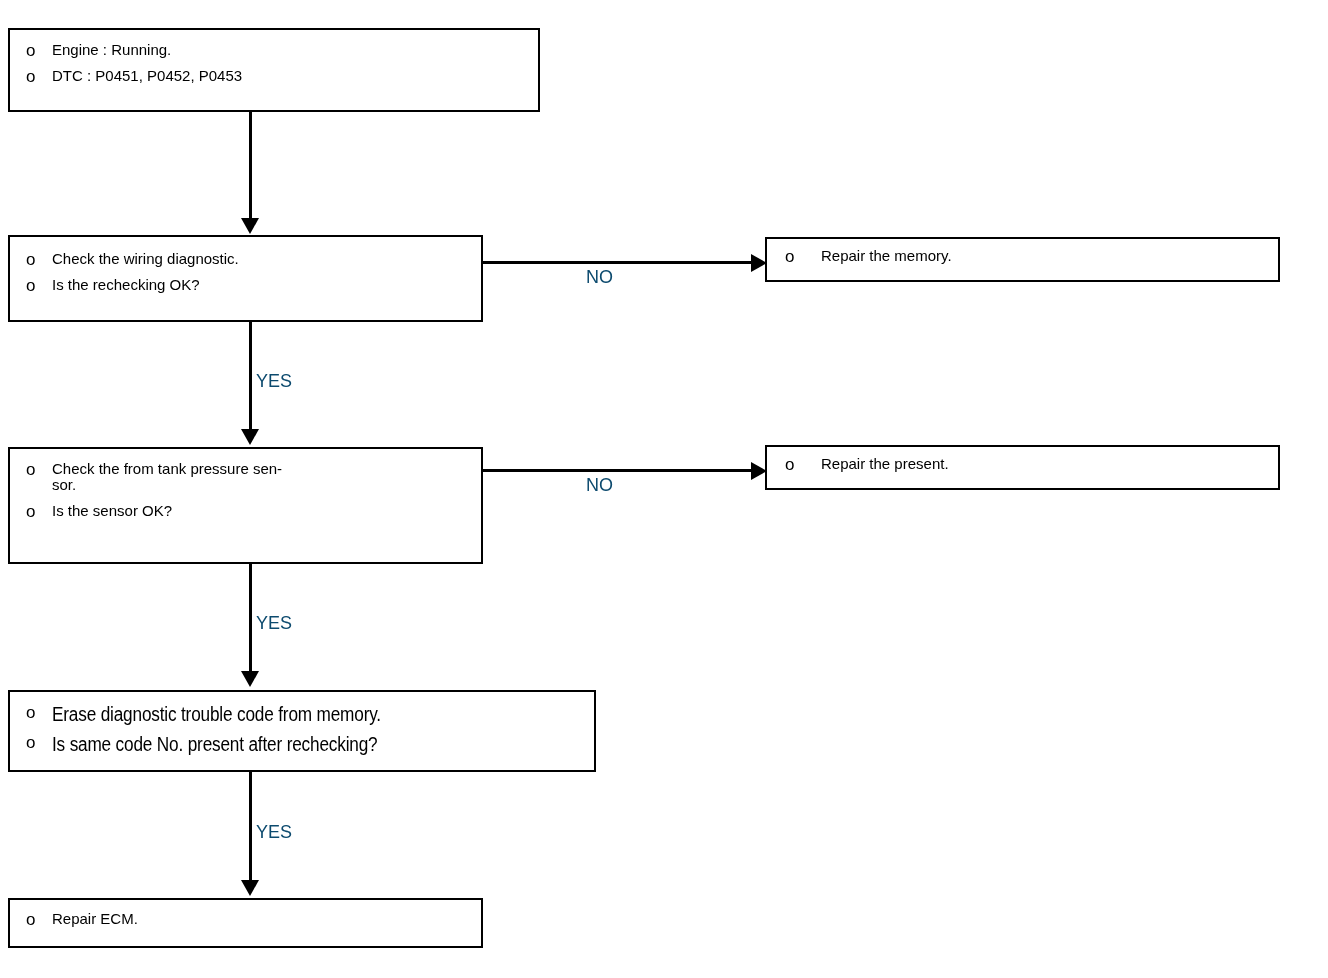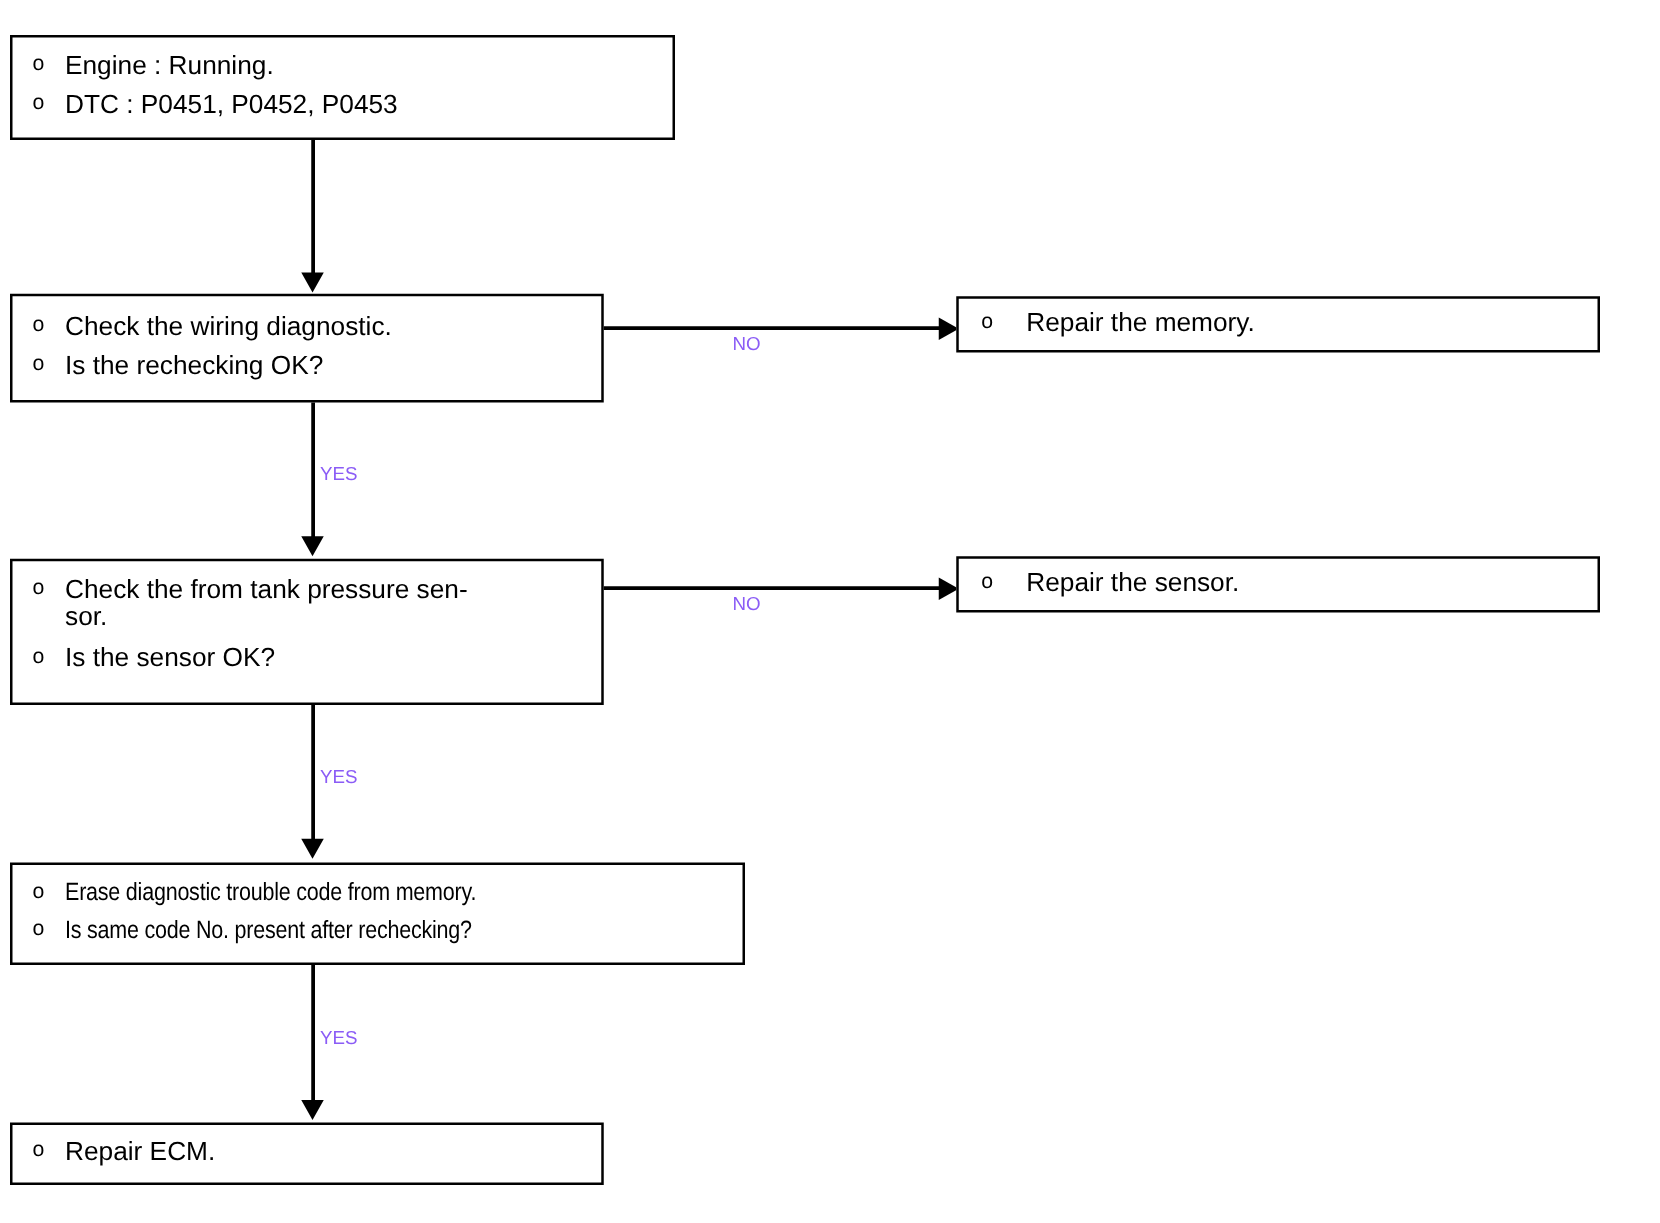--- a/index.html
+++ b/index.html
@@ -31,21 +31,21 @@
     font-size: 17px;
     line-height: 1.0;
     color: #000;
     width: 42px;
     text-align: left;
     padding-left: 16px;
     box-sizing: border-box;
   }
   .txt {
     flex: 1 1 auto;
-    font-size: 21px;
+    font-size: 15px;
     line-height: 1.06;
     color: #000;
     white-space: pre-wrap;
   }
   
   .cond .txt {
     font-size: 20px;
     transform: scaleX(0.86);
     transform-origin: left center;
     width: 116%;
@@ -72,22 +72,22 @@
   .arrow-right {
     position: absolute;
     width: 0;
     height: 0;
     border-top: 9px solid transparent;
     border-bottom: 9px solid transparent;
     border-left: 16px solid #000000;
   }
   .edge-label {
     position: absolute;
-    font-size: 15px;
-    color: #8b5cf6;
+    font-size: 18px;
+    color: #0c4a6e;
     line-height: 1;
     white-space: nowrap;
   }
 </style>
 </head>
 <body>
 
 <div id="canvas">
 
   <div class="box" style="left:8px; top:28px; width:532px; height:84px; padding-top:12px;">
@@ -142,21 +142,21 @@
     </div>
   </div>
 
   <div class="hline" style="left:483px; top:469px; width:272px;"></div>
   <div class="arrow-right" style="left:751px; top:462px;"></div>
   <div class="edge-label" style="left:586px; top:476px;">NO</div>
 
   <div class="box" style="left:765px; top:445px; width:515px; height:45px; padding-top:9px;">
     <div class="row">
       <span class="bullet" style="padding-left:18px;">o</span>
-      <span class="txt" style="padding-left:12px;">Repair the sensor.</span>
+      <span class="txt" style="padding-left:12px;">Repair the present.</span>
     </div>
   </div>
 
   <div class="vline" style="left:249px; top:564px; height:112px;"></div>
   <div class="arrow-down" style="left:241px; top:671px;"></div>
   <div class="edge-label" style="left:256px; top:614px;">YES</div>
 
   <div class="box cond" style="left:8px; top:690px; width:588px; height:82px; padding-top:12px;">
     <div class="row">
       <span class="bullet">o</span>

